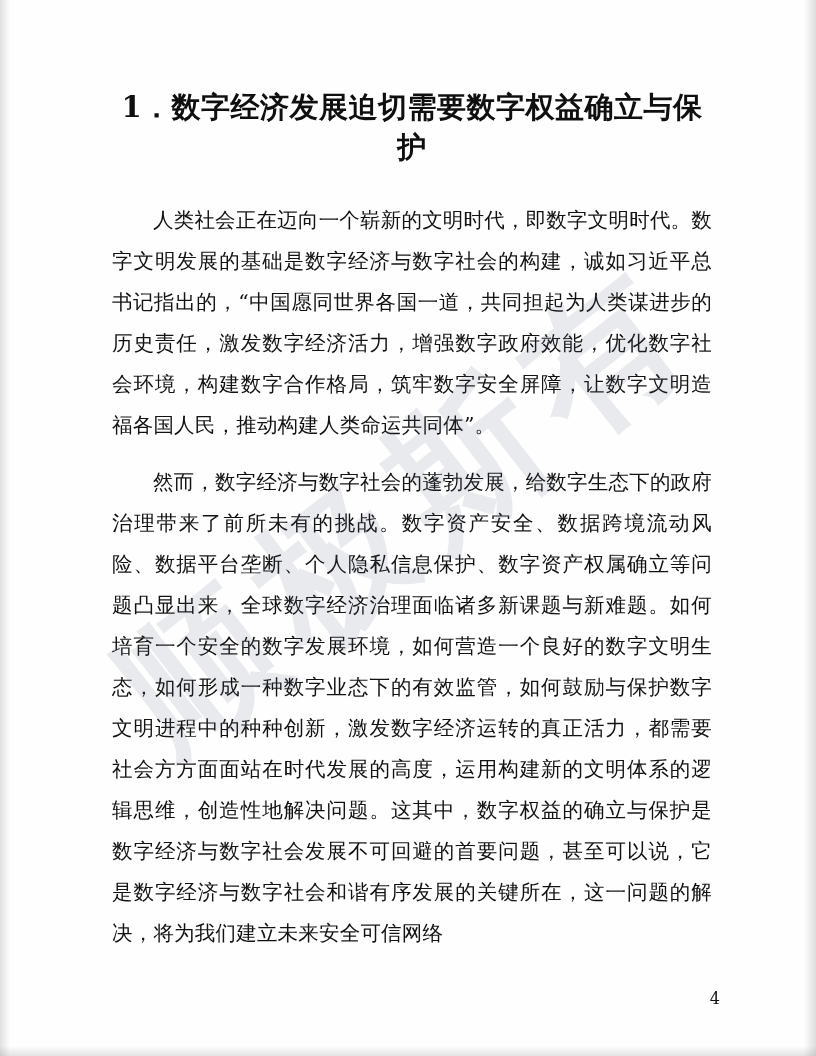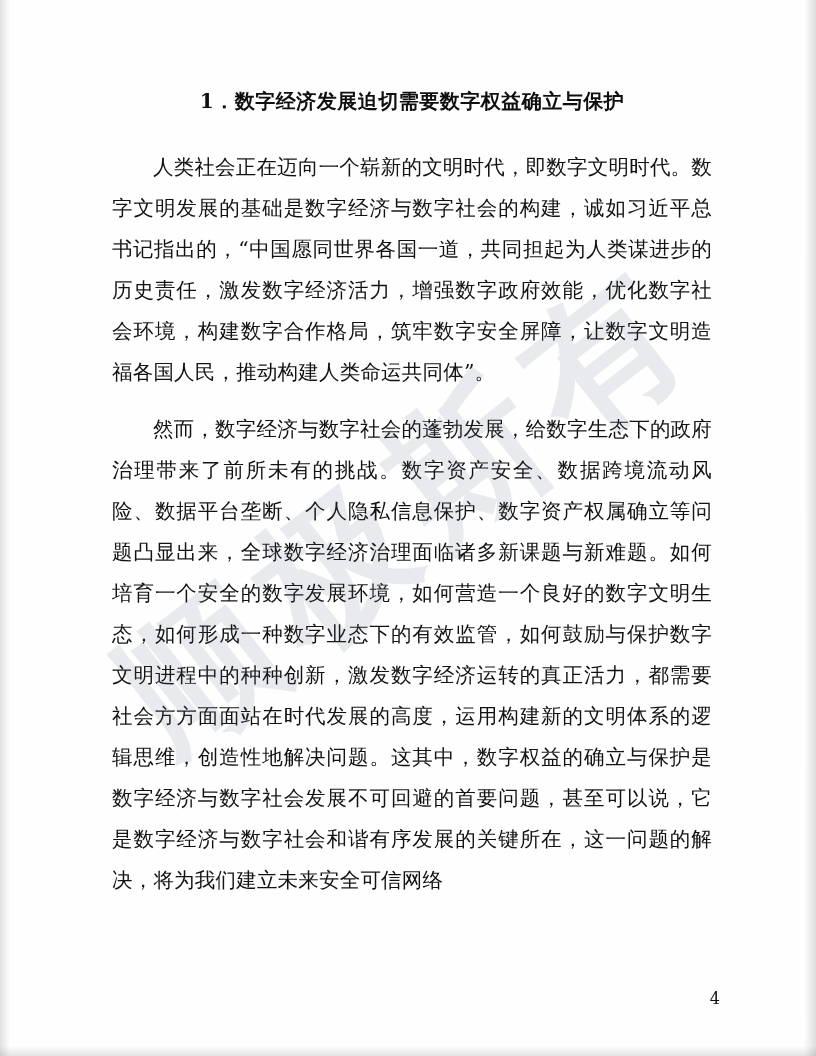--- a/index.html
+++ b/index.html
@@ -68,21 +68,21 @@
     white-space: nowrap;
   }
   .content {
     position: absolute;
     left: 112px;
     top: 88px;
     width: 600px;
     z-index: 2;
   }
   .doc-title {
-    font-size: 20px;
+    font-size: 29px;
     font-weight: 700;
     text-align: center;
     letter-spacing: 0.5px;
     color: #0f0f0f;
     margin: 0 0 32px 0;
     font-family: "DejaVu Serif", "Liberation Serif", serif;
   }
   .para {
     font-size: 20.5px;
     line-height: 41px;

